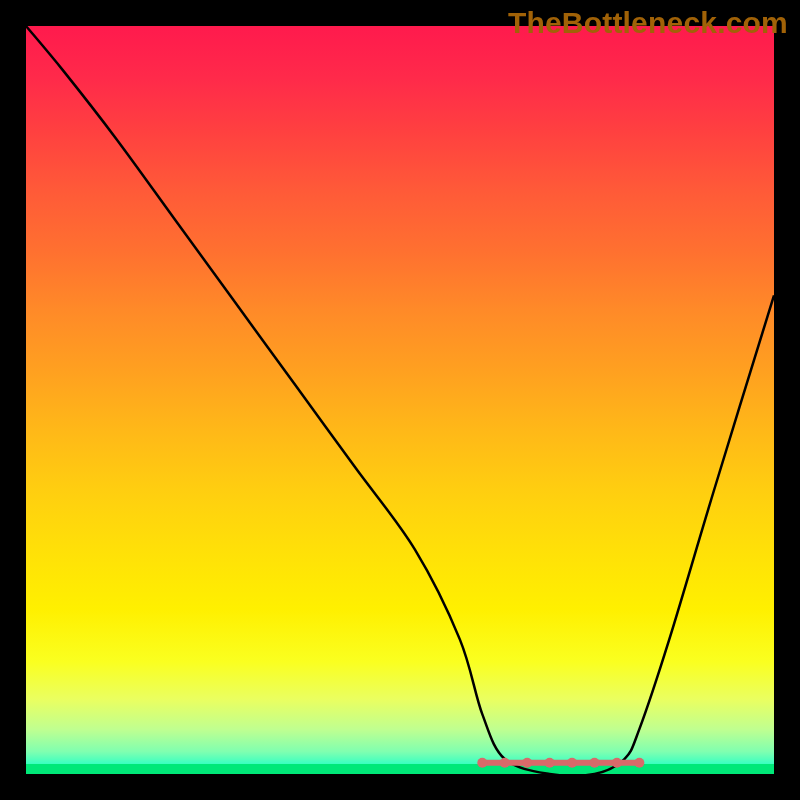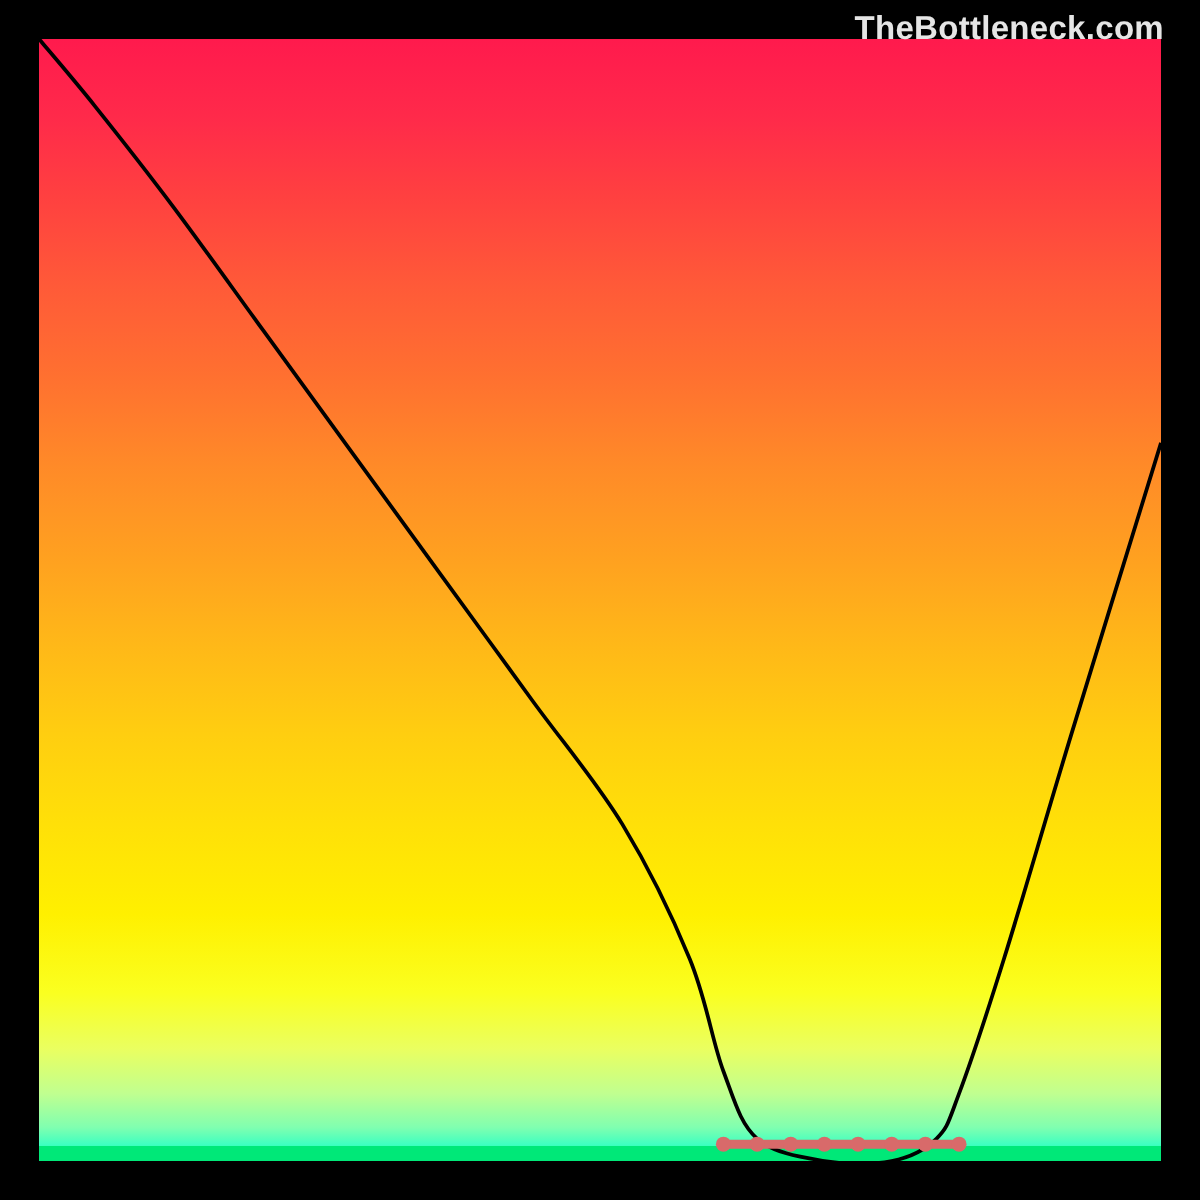--- a/index.html
+++ b/index.html
@@ -55,25 +55,25 @@
     position: absolute;
     left: 0;
     bottom: 0;
     width: 748px;
     height: 10px;
     background: #00e878;
   }
   .watermark {
     position: absolute;
     top: 6px;
-    right: 24px;
+    right: 12px;
     font-family: Arial, Helvetica, sans-serif;
-    font-size: 22px;
+    font-size: 30px;
     font-weight: bold;
-    color: #e5e5e5;
+    color: #a16207;
     letter-spacing: 0.2px;
   }
 </style>
 </head>
 <body>
 
 <div class="chart-container">
   <div class="plot-area"></div>
   <div class="green-band"></div>
   <svg class="curve-svg" viewBox="0 0 748 748">

